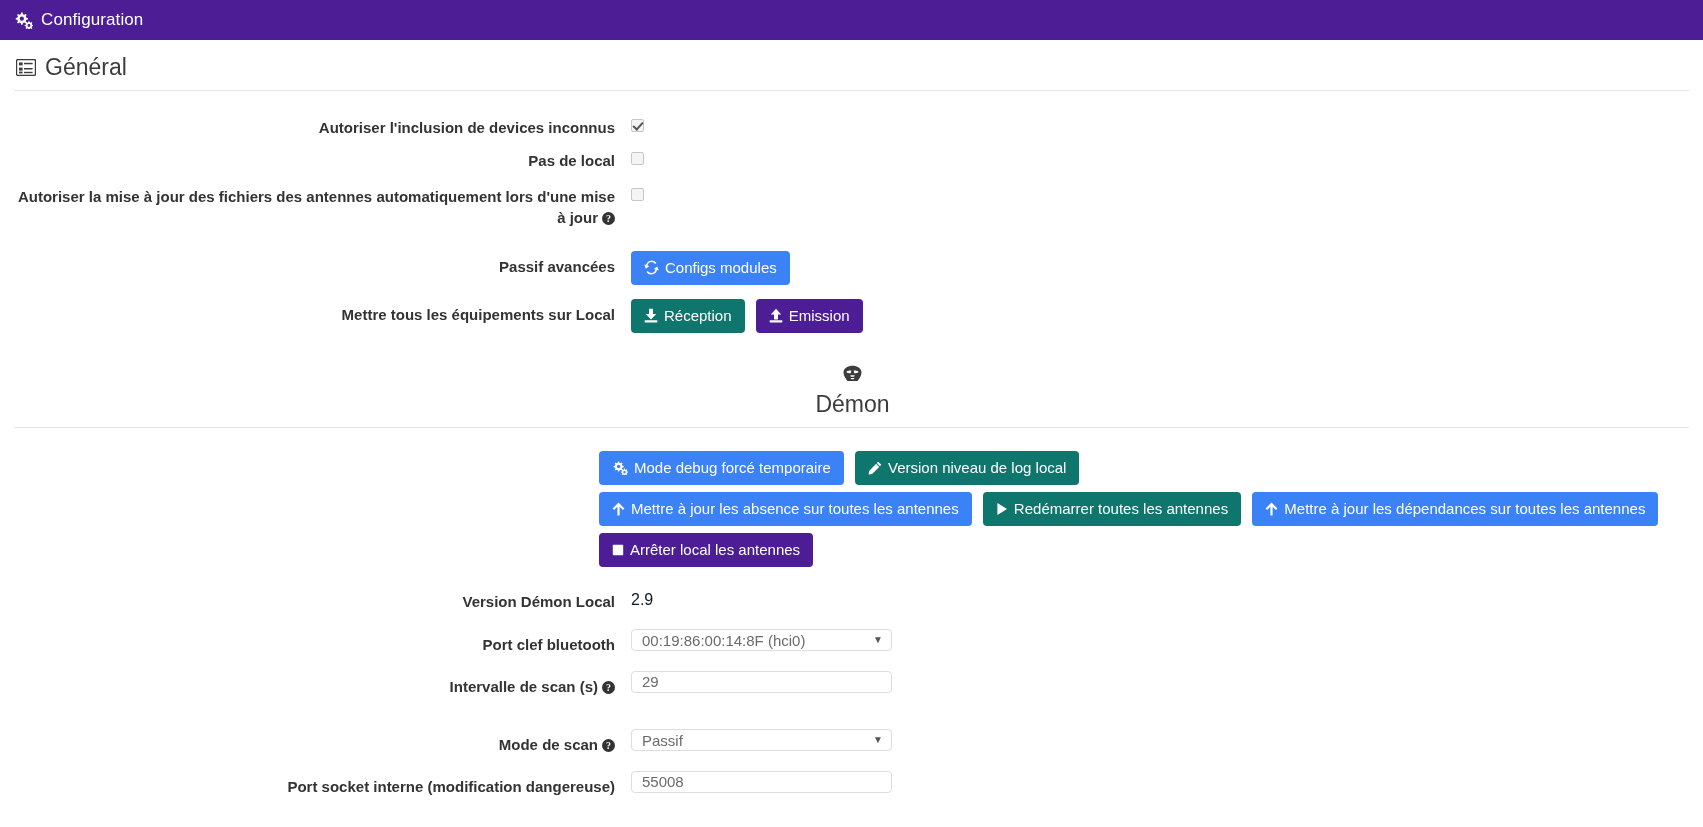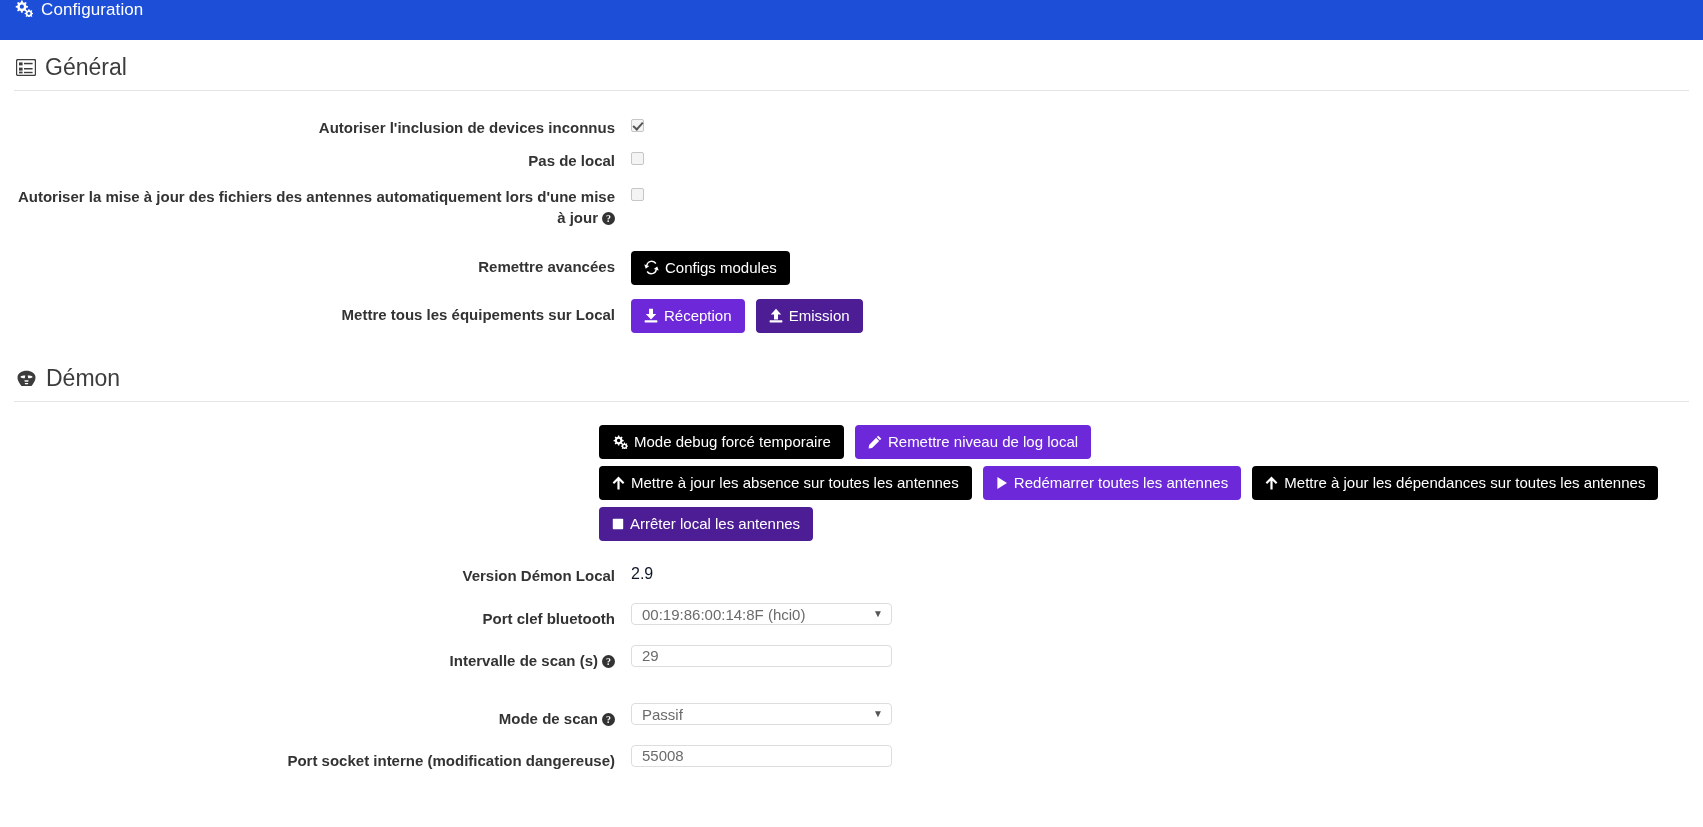--- a/index.html
+++ b/index.html
@@ -14,24 +14,24 @@
   body {
     width: 1703px;
     height: 827px;
     overflow: hidden;
     font-size: 15px;
   }
 
   
   .topbar {
     height: 40px;
-    background: #1d4ed8;
+    background: #4c1d95;
     color: #ffffff;
     display: flex;
-    align-items: flex-start;
+    align-items: center;
     padding: 0 14px;
     font-size: 17px;
     font-weight: 400;
   }
   .topbar .tb-icon {
     display: inline-flex;
     align-items: center;
     margin-right: 8px;
   }
   .topbar .tb-title { letter-spacing: .1px; }
@@ -129,22 +129,22 @@
     border-radius: 4px;
     color: #ffffff;
     font-family: "Liberation Sans", sans-serif;
     font-size: 15px;
     padding: 8px 13px;
     line-height: 1.2;
     cursor: pointer;
     white-space: nowrap;
     vertical-align: top;
   }
-  .btn-warning { background: #000000; }
-  .btn-success { background: #6d28d9; }
+  .btn-warning { background: #3b82f6; }
+  .btn-success { background: #0f766e; }
   .btn-danger  { background: #4c1d95; }
   .btn svg { display: block; }
 
   .row-adv   { margin-top: 22px; }
   .row-local { margin-top: 14px; }
   .row-local .btn + .btn { margin-left: 7px; }
 
   
   .daemon-btns { padding-left: 585px; padding-top: 23px; }
   .daemon-btns .btnline { margin-bottom: 7px; }
@@ -240,21 +240,21 @@
   </div>
 
   <div class="form-row r-chk-3">
     <div class="form-label"><span>Autoriser la mise à jour des fichiers des antennes automatiquement lors d'une mise à jour</span><span class="help-mark">?</span></div>
     <div class="form-ctrl">
       <input type="checkbox" class="chk" style="">
     </div>
   </div>
 
   <div class="form-row row-adv">
-    <div class="form-label lbl-pad">Remettre avancées</div>
+    <div class="form-label lbl-pad">Passif avancées</div>
     <div class="form-ctrl">
       <button class="btn btn-warning">
         <span>
           <svg width="15" height="15" viewBox="0 0 16 16" fill="#ffffff">
             <path d="M13.3 3.2 A6.2 6.2 0 0 0 2.2 5.3 L0.3 4.8 L1.9 9.2 L5.6 6.3 L3.6 5.8 A4.6 4.6 0 0 1 12 4.3 Z"></path>
             <path d="M2.7 12.8 A6.2 6.2 0 0 0 13.8 10.7 L15.7 11.2 L14.1 6.8 L10.4 9.7 L12.4 10.2 A4.6 4.6 0 0 1 4 11.7 Z"></path>
           </svg>
         </span>
         <span>Configs modules</span>
       </button>
@@ -278,21 +278,21 @@
           <svg width="14" height="15" viewBox="0 0 14 15" fill="#ffffff">
             <path d="M7 0.8 L12.2 6.4 H9 v5.2 H5 V6.4 H1.8 Z"></path>
             <rect x="0.6" y="12.3" width="12.8" height="2.1" rx="0.6"></rect>
           </svg>
         </span>
         <span>Emission</span>
       </button>
     </div>
   </div>
 
-  <div class="legend" style="margin-top:18px;">
+  <div class="legend" style="margin-top:18px;flex-direction:column;">
     <span class="lg-icon">
       <svg width="21" height="17" viewBox="0 0 21 17" fill="#3c3c3c">
         <path d="M10.5 0.8 C5.6 0.8 2.1 3.3 1.6 6.5 C1.3 8.4 1.9 10.6 3.1 12.6 C3.9 14 4.8 15.2 5.5 16.1 L15.5 16.1 C16.2 15.2 17.1 14 17.9 12.6 C19.1 10.6 19.7 8.4 19.4 6.5 C18.9 3.3 15.4 0.8 10.5 0.8 Z"></path>
         <path d="M4.6 6.6 C5.6 5.9 7.6 5.5 9.3 5.6 L8.8 8.2 C7.3 8.3 5.6 7.9 4.6 7.4 Z" fill="#ffffff"></path>
         <path d="M16.4 6.6 C15.4 5.9 13.4 5.5 11.7 5.6 L12.2 8.2 C13.7 8.3 15.4 7.9 16.4 7.4 Z" fill="#ffffff"></path>
         <path d="M8.3 10.3 h4.4 l-0.5 1.5 h-3.4 Z" fill="#ffffff"></path>
         <path d="M8.7 13 h3.6 l-0.4 1.3 h-2.8 Z" fill="#ffffff"></path>
       </svg>
     </span>
     <span>Démon</span>
@@ -309,21 +309,21 @@
         </span>
         <span>Mode debug forcé temporaire</span>
       </button>
       <button class="btn btn-success">
         <span>
           <svg width="14" height="14" viewBox="0 0 14 14" fill="#ffffff">
             <path d="M10.2 0.7 L13.3 3.8 L11.9 5.2 L8.8 2.1 Z"></path>
             <path d="M8.1 2.8 L11.2 5.9 L4.1 13 L0.6 13.5 L1.1 10 Z"></path>
           </svg>
         </span>
-        <span>Remettre niveau de log local</span>
+        <span>Version niveau de log local</span>
       </button>
     </div>
 
     <div class="btnline">
       <button class="btn btn-warning">
         <span>
           <svg width="13" height="14" viewBox="0 0 13 14" fill="#ffffff">
             <path d="M6.5 0.6 L12.4 6.5 L10.9 8 L7.6 4.7 V13.4 H5.4 V4.7 L2.1 8 L0.6 6.5 Z"></path>
           </svg>
         </span>

